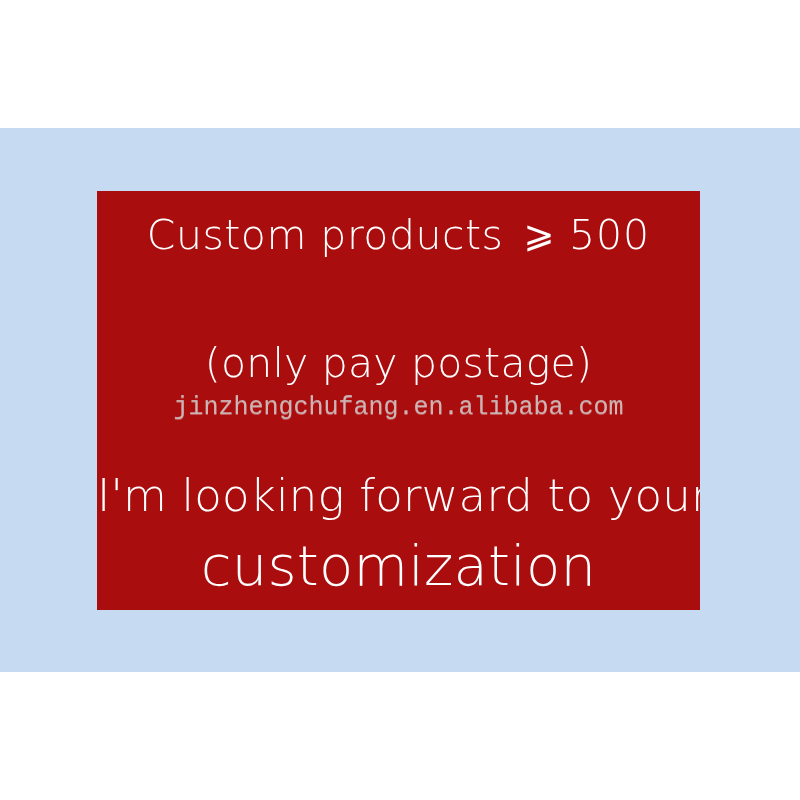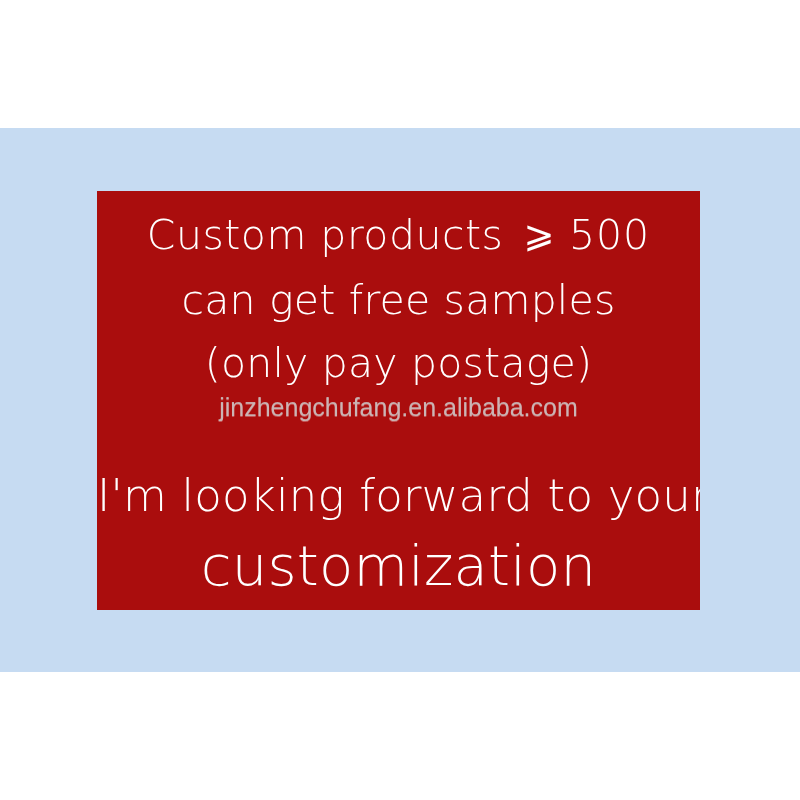--- a/index.html
+++ b/index.html
@@ -89,21 +89,21 @@
     font-size: 56px;
   }
 
   
   #watermark {
     position: absolute;
     left: 0;
     top: 204px;
     width: 100%;
     text-align: center;
-    font-family: Liberation Sans, sans-serif;
+    font-family: Liberation Mono, monospace;
     font-size: 25px;
     font-weight: 400;
     color: rgba(205, 205, 205, 0.80);
     text-shadow: 0 1px 0 rgba(255,255,255,0.30);
     white-space: nowrap;
     letter-spacing: 0px;
     line-height: 1;
     pointer-events: none;
   }
 </style>
@@ -113,21 +113,20 @@
 <div id="canvas">
 
   <div id="blue-band"></div>
 
   <div id="red-panel">
 
     <div class="promo-line" id="line-1">
       <span>Custom products</span><span class="gte-symbol">⩾</span><span class="qty">500</span>
     </div>
 
-    <div class="promo-line" id="line-2">can get free samples</div>
 
     <div class="promo-line" id="line-3">(only pay postage)</div>
 
     <div class="promo-line" id="line-4">I'm looking forward to your</div>
 
     <div class="promo-line" id="line-5">customization</div>
 
     <div id="watermark">jinzhengchufang.en.alibaba.com</div>
 
   </div>

